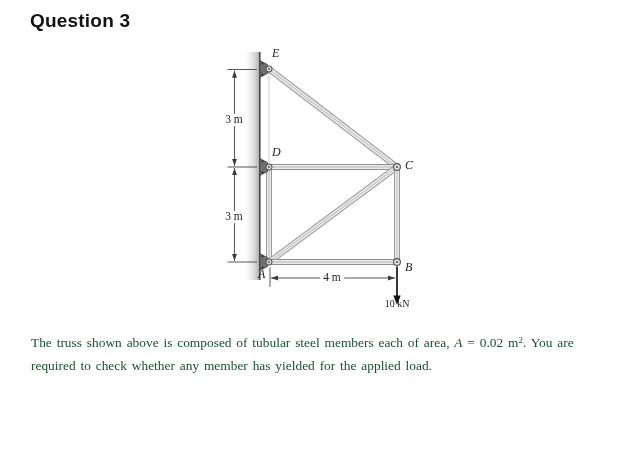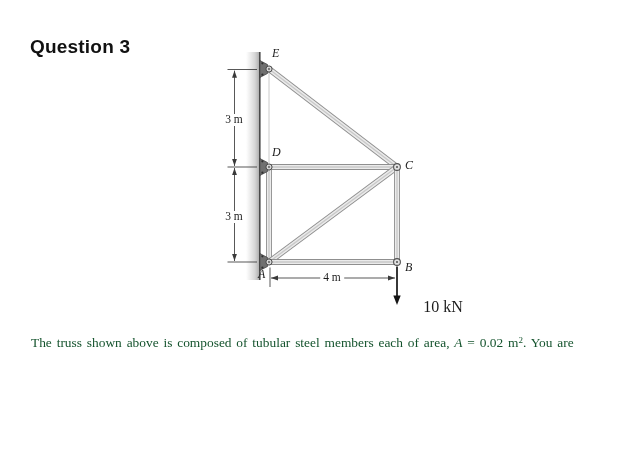--- a/index.html
+++ b/index.html
@@ -8,37 +8,36 @@
     width:635px;height:471px;
     background:#ffffff;
     overflow:hidden;
     font-family:"Liberation Serif", serif;
   }
   #title{
     position:absolute;left:30px;top:10px;
     font-family:"Liberation Sans", sans-serif;
     font-weight:700;font-size:19px;color:#111;
     letter-spacing:0.2px;
-    margin-top:26px;
   }
   #figure{position:absolute;left:0;top:0;width:635px;height:471px;}
   svg{position:absolute;left:0;top:0;}
   .lbl{
     position:absolute;color:#1c1c1c;
     font-family:"Liberation Serif", serif;
     white-space:nowrap;line-height:1;
   }
   .node-lbl{font-style:italic;font-size:12px;}
   .dim-lbl{
     font-size:11.5px;background:#ffffff;padding:0 3px;
     transform:translateX(-50%);
     text-align:center;
   }
   .load-lbl{
-    font-size:16px;transform:translateX(-50%);margin-left:46px;
+    font-size:10px;transform:translateX(-50%);
   }
   #body-text{
     position:absolute;left:31px;top:332px;width:582px;
     font-size:13.4px;line-height:22px;color:#14532d;
     word-spacing:1.5px;
   }
   #body-text .mvar{font-style:italic;}
   #body-text sup{font-size:9px;vertical-align:baseline;position:relative;top:-4px;}
   .line{display:block;}
 </style>
@@ -161,15 +160,16 @@
 
     <span class="lbl dim-lbl" style="left:234px;top:114px;">3 m</span>
     <span class="lbl dim-lbl" style="left:234px;top:211px;">3 m</span>
     <span class="lbl dim-lbl" style="left:332px;top:272px;">4 m</span>
 
     <span class="lbl load-lbl" style="left:397px;top:299px;">10 kN</span>
   </div>
 
   <div id="body-text">
     <span class="line"><span>The truss shown above is composed of tubular steel members each of area, </span><span class="mvar">A</span><span> = 0.02 m</span><sup>2</sup><span>. You are</span></span>
+    <span class="line">required to check whether any member has yielded for the applied load.</span>
   </div>
 
 </div>
 
 </body></html>

